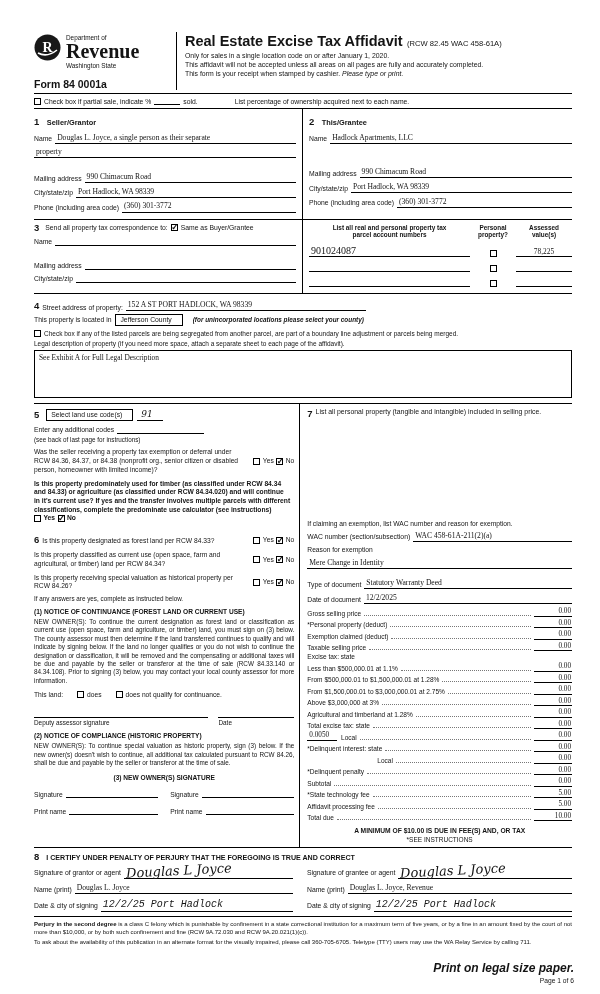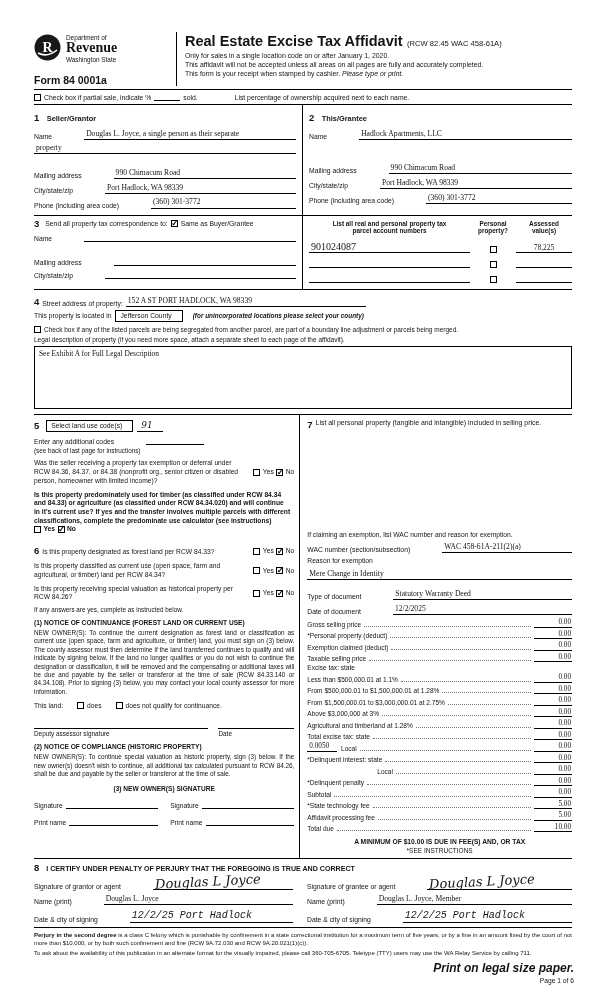--- a/index.html
+++ b/index.html
@@ -6,41 +6,41 @@
   html,body{background:#e8e8e8;}
   body{font-family:"Liberation Sans",sans-serif;color:#141414;}
   .page{width:600px;height:994px;background:#fff;position:relative;overflow:hidden;
         padding:32px 28px 6px 34px;margin:0 auto;}
 
   
   .header{display:flex;align-items:stretch;}
   .logo-col{width:142px;padding-top:2px;}
   .logo-row{display:flex;gap:5px;align-items:flex-start;}
   .dept-line{font-size:6.4px;}
-  .agency-name{font-family:"Liberation Serif",serif;font-weight:bold;font-size:14px;line-height:1;}
+  .agency-name{font-family:"Liberation Serif",serif;font-weight:bold;font-size:20px;line-height:1;}
   .state-line{font-size:6.4px;margin-top:1px;}
   .form-number{font-weight:bold;font-size:10.5px;margin-top:9px;}
   .title-col{flex:1;border-left:1px solid #000;padding-left:8px;}
   .form-title{font-weight:bold;font-size:14.5px;}
   .title-ref{font-size:7.6px;}
   .hnote{font-size:6.9px;margin-top:2px;}
   .it{font-style:italic;}
   .rule{border-top:1.6px solid #000;margin-top:3px;}
 
   .partial-row{display:flex;align-items:center;font-size:6.8px;padding:3.5px 0;gap:3px;}
   .partial-note{margin-left:34px;}
   .blank-xs{display:inline-block;width:26px;border-bottom:1px solid #000;height:7px;}
 
   .fbody{border-top:1.4px solid #000;}
   .row2{display:flex;border-bottom:1px solid #000;}
   .cleft{width:50%;border-right:1px solid #000;padding:2px 6px 6px 0;}
   .cright{flex:1;padding:2px 0 6px 6px;}
   .sec-num{font-weight:bold;font-size:9.5px;margin-right:3px;}
   .sec-title{font-weight:bold;font-size:7.4px;}
-  .field{display:flex;align-items:flex-end;font-size:6.8px;margin-top:4.5px;gap:29px;}
+  .field{display:flex;align-items:center;font-size:6.8px;margin-top:4.5px;}
   .flabel{white-space:nowrap;margin-right:3px;}
   .fval{flex:1;border-bottom:1px solid #000;font-family:"Liberation Serif",serif;font-size:7.6px;
         line-height:1.15;padding:0 2px 0.5px 2px;min-height:9px;}
   .gap10{height:10px;}
 
   .cb{display:inline-block;width:7px;height:7px;border:1px solid #000;position:relative;
       vertical-align:-1px;background:#fff;flex:none;}
   .cb.checked::after{content:"\2713";position:absolute;left:-0.5px;top:-3px;font-size:8.5px;font-weight:bold;}
 
   .ptable{font-size:6.4px;}
@@ -54,21 +54,21 @@
   .pr-pers{width:46px;text-align:center;}
   .pr-assd{width:56px;border-bottom:1px solid #000;text-align:center;font-family:"Liberation Serif",serif;
            font-size:7.4px;min-height:9px;}
 
   .sec4{border-bottom:1px solid #000;padding:3px 0 5px 0;font-size:6.8px;}
   .s4line{display:flex;align-items:flex-end;margin-top:3px;}
   .combo{border:1px solid #000;padding:1.5px 10px 1.5px 4px;font-size:6.8px;display:inline-block;margin:0 4px;}
   .fineb{font-weight:bold;font-style:italic;font-size:6.4px;margin-left:6px;}
   .s4check{display:flex;gap:3px;align-items:flex-start;font-size:6.5px;margin-top:4px;}
   .legal-label{font-size:6.5px;margin-top:3px;}
-  .legal-box{border:1px solid #000;height:63px;margin-top:3px;padding:2px 4px;
+  .legal-box{border:1px solid #000;height:48px;margin-top:3px;padding:2px 4px;
              font-family:"Liberation Serif",serif;font-size:7.4px;}
 
   .row567{display:flex;border-bottom:1.4px solid #000;}
   .c56{width:49.5%;border-right:1px solid #000;padding:4px 5px 4px 0;}
   .c7{flex:1;padding:4px 0 4px 7px;}
   .s5head{display:flex;align-items:center;margin-top:1px;}
   .code-fill{font-family:"DejaVu Serif",serif;font-style:italic;font-size:9px;border-bottom:1px solid #000;
              padding:0 10px 1px 4px;}
   .fine{font-size:6.3px;margin-top:2px;}
   .qrow{display:flex;font-size:6.7px;margin-top:5px;line-height:1.3;}
@@ -552,21 +552,21 @@
             <span class="fval"><span class="script date-script">12/2/25   Port Hadlock</span></span>
           </div>
         </div>
         <div class="s8col">
           <div class="field">
             <span class="flabel">Signature of grantee or agent</span>
             <span class="fval"><span class="script sig-script">Douglas L Joyce</span></span>
           </div>
           <div class="field">
             <span class="flabel">Name (print)</span>
-            <span class="fval">Douglas L. Joyce, Member</span>
+            <span class="fval">Douglas L. Joyce, Revenue</span>
           </div>
           <div class="field">
             <span class="flabel">Date &amp; city of signing</span>
             <span class="fval"><span class="script date-script">12/2/25   Port Hadlock</span></span>
           </div>
         </div>
       </div>
     </div>
   </div>
 

